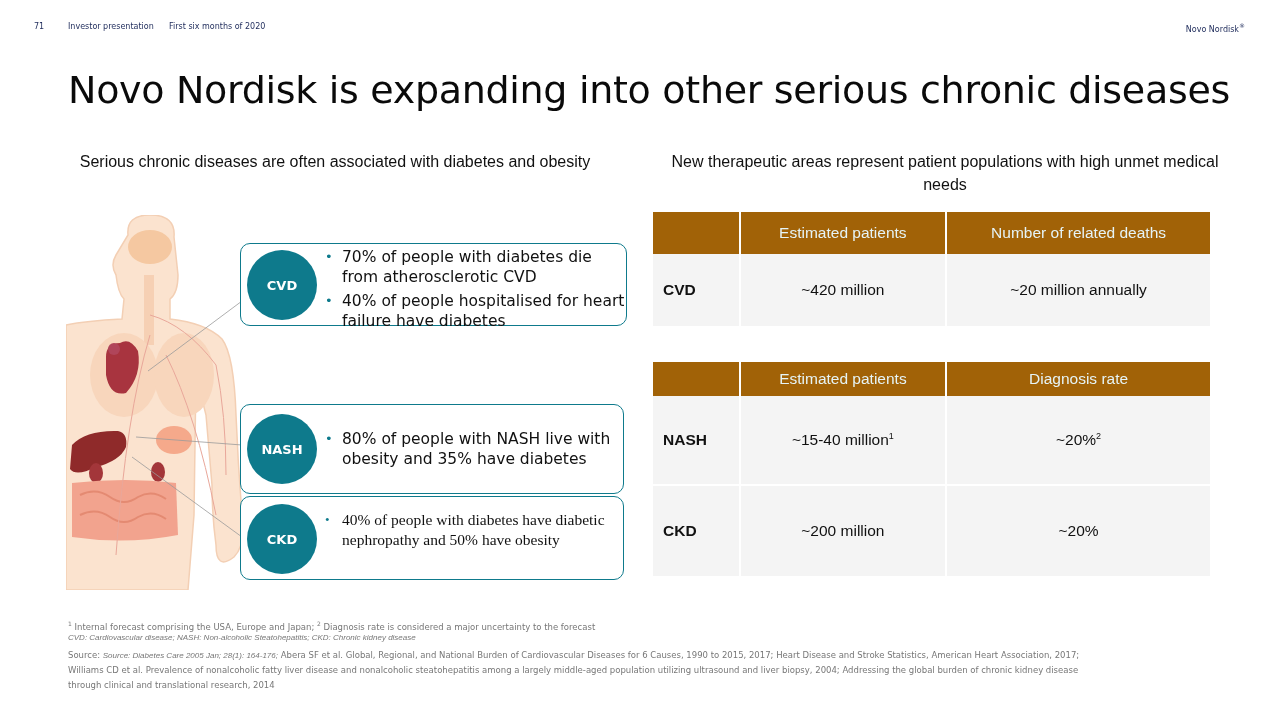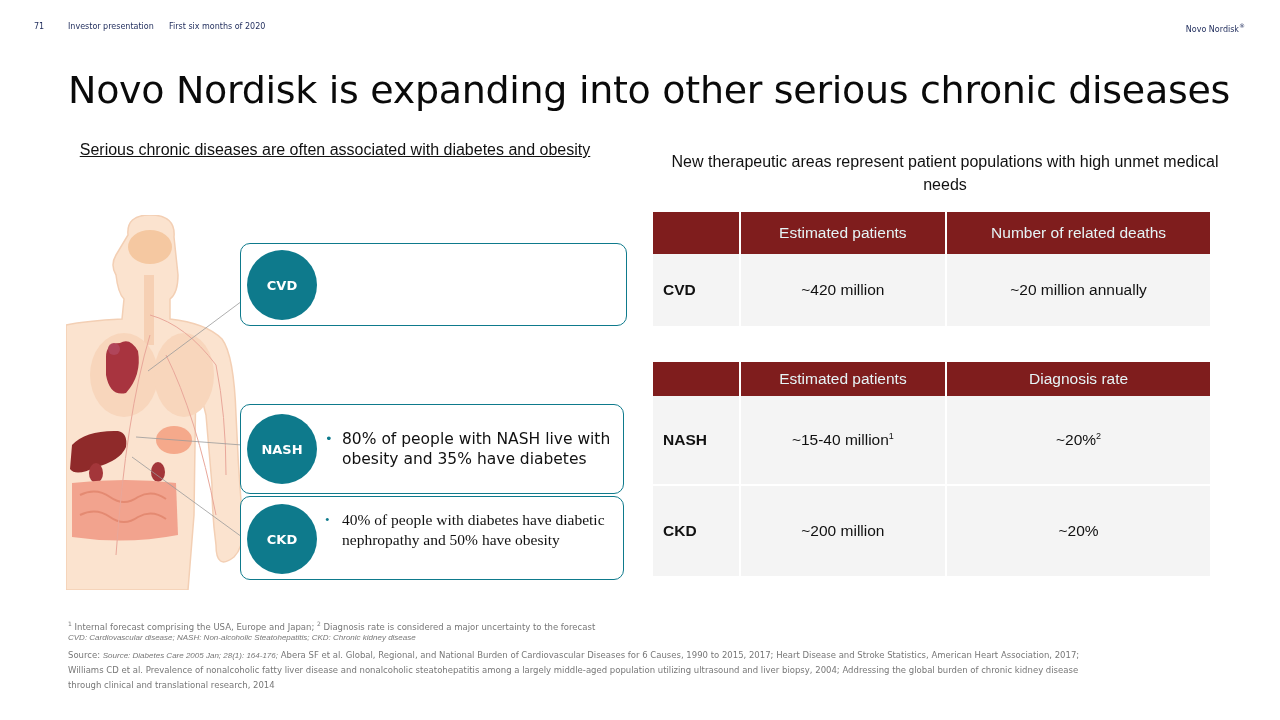--- a/index.html
+++ b/index.html
@@ -9,21 +9,21 @@
     .topbar { position: absolute; top: 22px; left: 0; width: 1280px; height: 12px; font-size: 8px; color: #1d2a5a; }
     .topbar .page-num { position: absolute; left: 34px; top: 0; }
     .topbar .crumb1 { position: absolute; left: 68px; top: 0; }
     .topbar .crumb2 { position: absolute; left: 169px; top: 0; }
     .topbar .brand { position: absolute; right: 35px; top: 0; }
     .topbar .brand sup { font-size: 6px; }
 
     .title { position: absolute; left: 68px; top: 68px; font-size: 38px; color: #0a0a0a; font-family: "DejaVu Sans", sans-serif; font-weight: normal; letter-spacing: -0.3px; white-space: nowrap; }
 
     .subhead { position: absolute; font-family: "Liberation Sans", sans-serif; font-size: 16px; color: #111; text-align: center; line-height: 23px; }
-    .subhead.left { left: 70px; top: 138px; width: 530px; text-decoration: underline; }
+    .subhead.left { left: 70px; top: 150px; width: 530px; }
     .subhead.right { left: 652px; top: 150px; width: 586px; }
 
     
     .figure { position: absolute; left: 66px; top: 215px; width: 180px; height: 375px; }
 
     .callout { position: absolute; border: 1.5px solid #0e7a8c; border-radius: 10px; background: #fff; }
     .callout .circle { position: absolute; left: 6px; width: 70px; height: 70px; border-radius: 50%; background: #0e7a8c; color: #fff; font-weight: bold; font-size: 13px; display: flex; align-items: center; justify-content: center; font-family: "DejaVu Sans", sans-serif; }
     .callout ul { position: absolute; left: 84px; list-style: none; font-family: "DejaVu Sans", sans-serif; font-size: 15.5px; color: #111; line-height: 20px; }
     .callout li { position: relative; padding-left: 17px; }
     .callout li::before { content: "•"; position: absolute; left: 0; top: 0; color: #0e7a8c; font-size: 13px; }
@@ -37,21 +37,21 @@
     .co-nash .circle { top: 9px; }
     .co-nash ul { top: 24px; }
 
     .co-ckd { left: 240px; top: 496px; width: 384px; height: 84px; }
     .co-ckd .circle { top: 7px; }
     .co-ckd ul { top: 13px; font-family: Liberation Serif, serif; }
 
     
     .tbl { position: absolute; left: 651px; width: 561px; border-collapse: separate; border-spacing: 2px 0; font-family: "Liberation Sans", sans-serif; }
     .tbl th, .tbl td { font-weight: normal; }
-    .tbl .hdr { background: #7f1d1d; color: #e6f4f6; font-size: 15.5px; text-align: center; }
+    .tbl .hdr { background: #a16207; color: #e6f4f6; font-size: 15.5px; text-align: center; }
     .tbl .cell { background: #f4f4f4; font-size: 15.5px; text-align: center; color: #111; }
     .tbl .rowhead { text-align: left; padding-left: 10px; font-weight: bold; }
     .tbl sup { font-size: 9px; vertical-align: super; line-height: 0; }
 
     .tbl1 { top: 212px; }
     .tbl1 .hdr { height: 42px; }
     .tbl1 .cell { height: 72px; }
 
     .tbl2 { top: 362px; }
     .tbl2 .hdr { height: 34px; }
@@ -107,20 +107,24 @@
 
   <path d="M84 100 Q120 110 150 150 Q160 200 160 260 M84 120 Q60 200 50 340 M100 140 Q130 200 150 300" stroke="#e9a79a" stroke-width="1" fill="none"></path>
 
   <line x1="82" y1="156" x2="176" y2="86" stroke="#9a9a9a" stroke-width="0.8"></line>
   <line x1="70" y1="222" x2="176" y2="230" stroke="#9a9a9a" stroke-width="0.8"></line>
   <line x1="66" y1="242" x2="176" y2="322" stroke="#9a9a9a" stroke-width="0.8"></line>
 </svg>
 
 <div class="callout co-cvd">
   <div class="circle">CVD</div>
+  <ul>
+    <li>70% of people with diabetes die from atherosclerotic CVD</li>
+    <li>40% of people hospitalised for heart failure have diabetes</li>
+  </ul>
 </div>
 
 <div class="callout co-nash">
   <div class="circle">NASH</div>
   <ul>
     <li>80% of people with NASH live with obesity and 35% have diabetes</li>
   </ul>
 </div>
 
 <div class="callout co-ckd">

